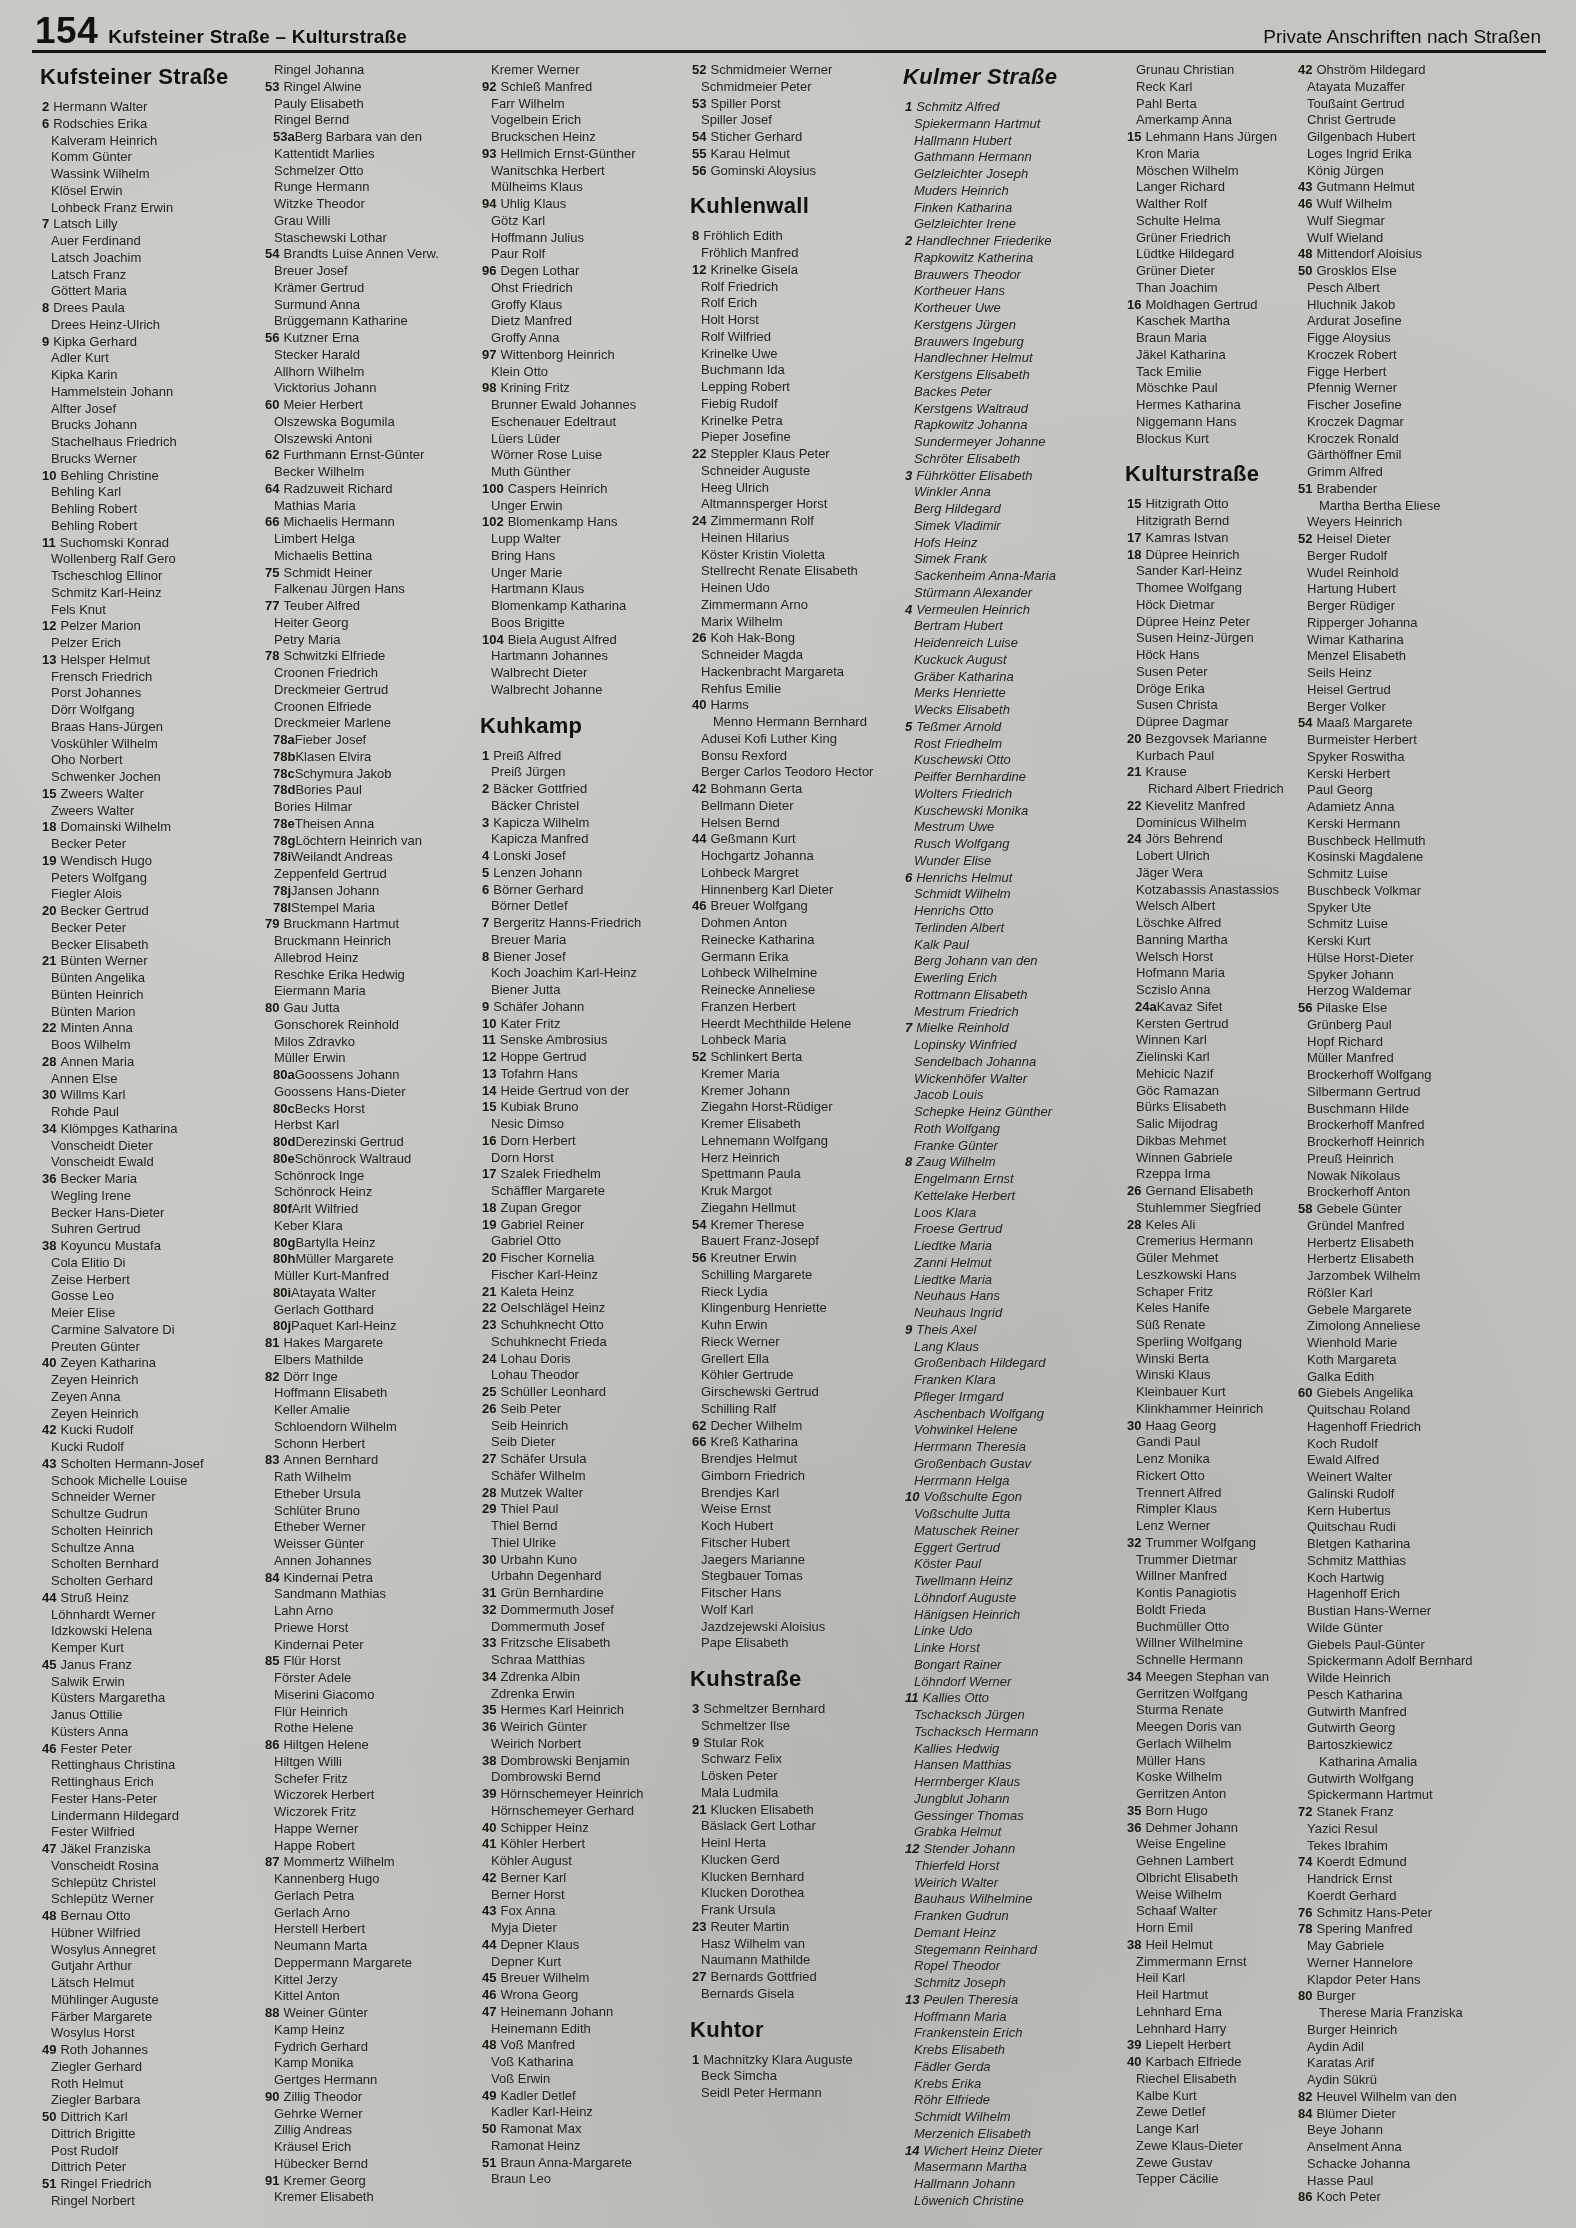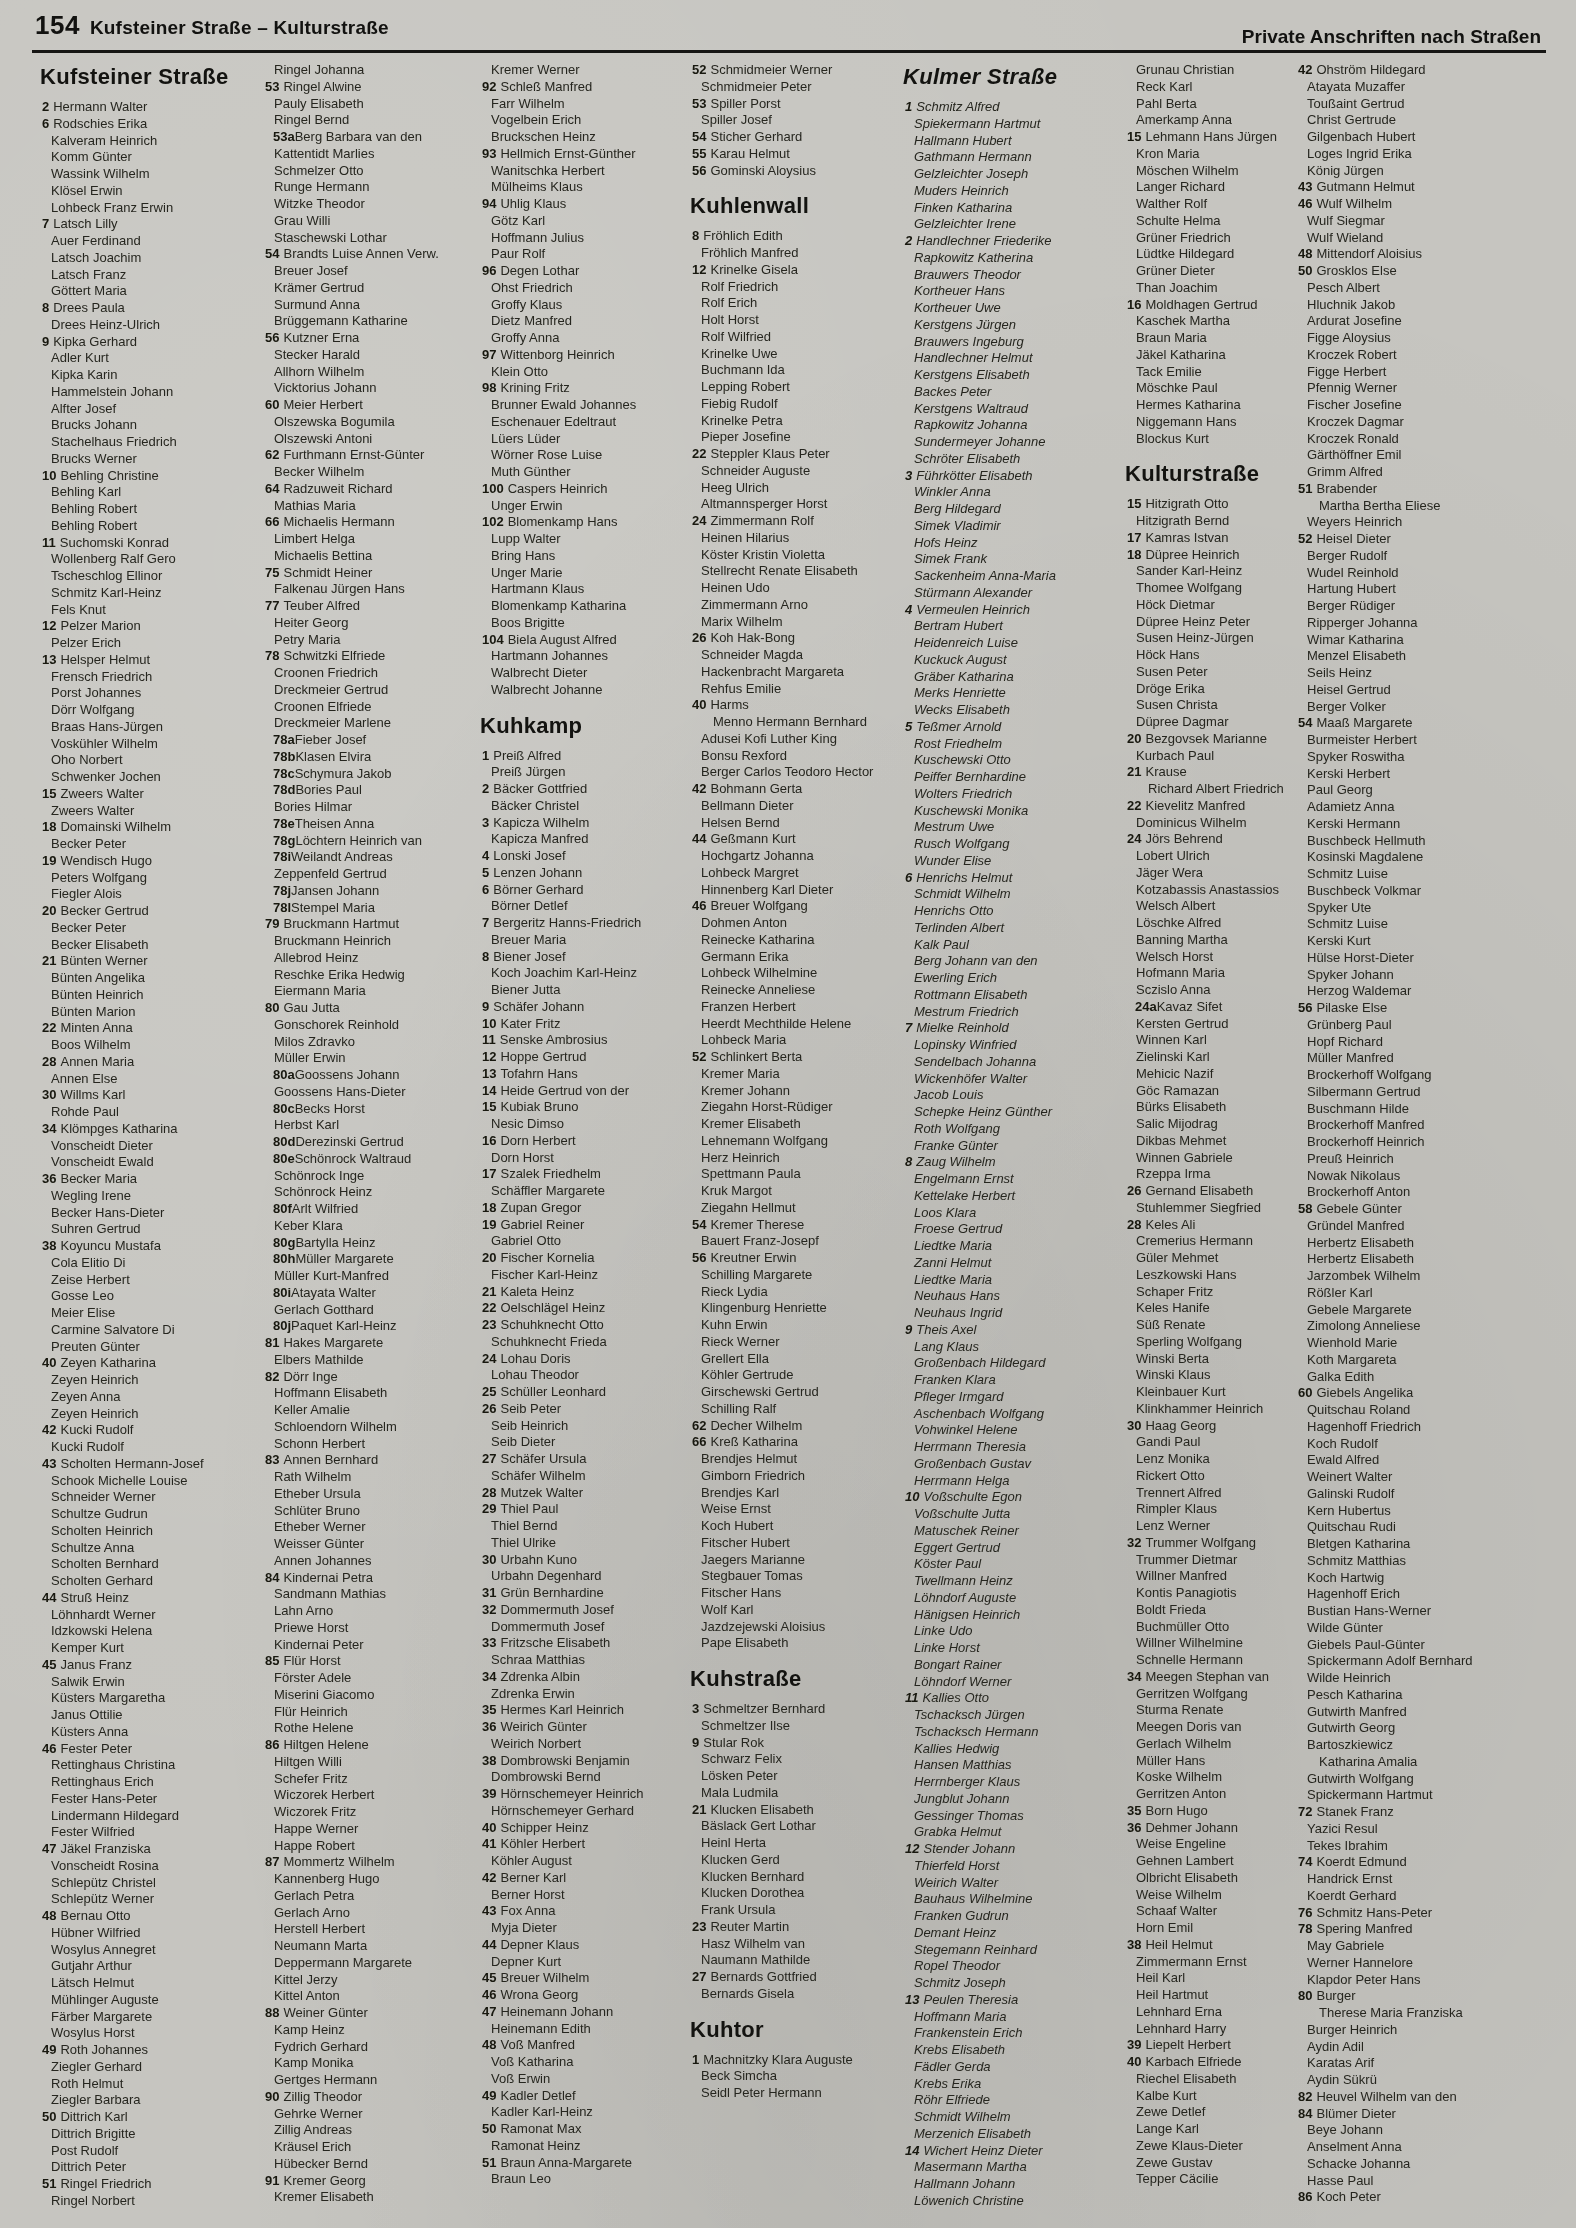--- a/index.html
+++ b/index.html
@@ -7,23 +7,23 @@
     position:relative;width:1576px;height:2228px;overflow:hidden;
     font-family:"Liberation Sans","DejaVu Sans",sans-serif;
     color:#26261f;
     background:
       radial-gradient(ellipse at 18% 25%, rgba(255,255,255,.10), transparent 55%),
       radial-gradient(ellipse at 75% 70%, rgba(0,0,0,.06), transparent 60%),
       radial-gradient(ellipse at 50% 95%, rgba(0,0,0,.05), transparent 50%),
       #c6c5c0;
   }
   .hdr{position:absolute;top:10px;left:35px;right:35px;height:40px;}
-  .hdr .pno{font-size:26px;font-weight:bold;color:#121210;letter-spacing:.5px;text-align:right;}
+  .hdr .pno{font-size:37px;font-weight:bold;color:#121210;letter-spacing:.5px;text-align:right;}
   .hdr .ttl{font-size:19px;font-weight:bold;color:#121210;margin-left:10px;letter-spacing:.2px;}
-  .hdr .rgt{position:absolute;right:0;bottom:2px;font-size:19px;font-weight:bold;color:#121210;text-align:center;}
+  .hdr .rgt{position:absolute;right:0;bottom:2px;font-size:19px;font-weight:normal;color:#121210;text-align:center;}
   .rule{position:absolute;top:50px;left:32px;right:30px;border-top:3px solid #161614;}
   .col{position:absolute;top:62px;width:218px;}
   .street-heading{
     font-size:22px;font-weight:bold;color:#131310;
     margin:14px 0 9px -2px;letter-spacing:.3px;white-space:nowrap;
   }
   .col .street-heading:first-child{margin-top:2px;}
   .line{font-size:13px;line-height:16.75px;white-space:nowrap;}
   .line .num{font-weight:bold;color:#18180f;margin-right:4px;}
   .line .num.nosp{margin-right:0;margin-left:8px;}

